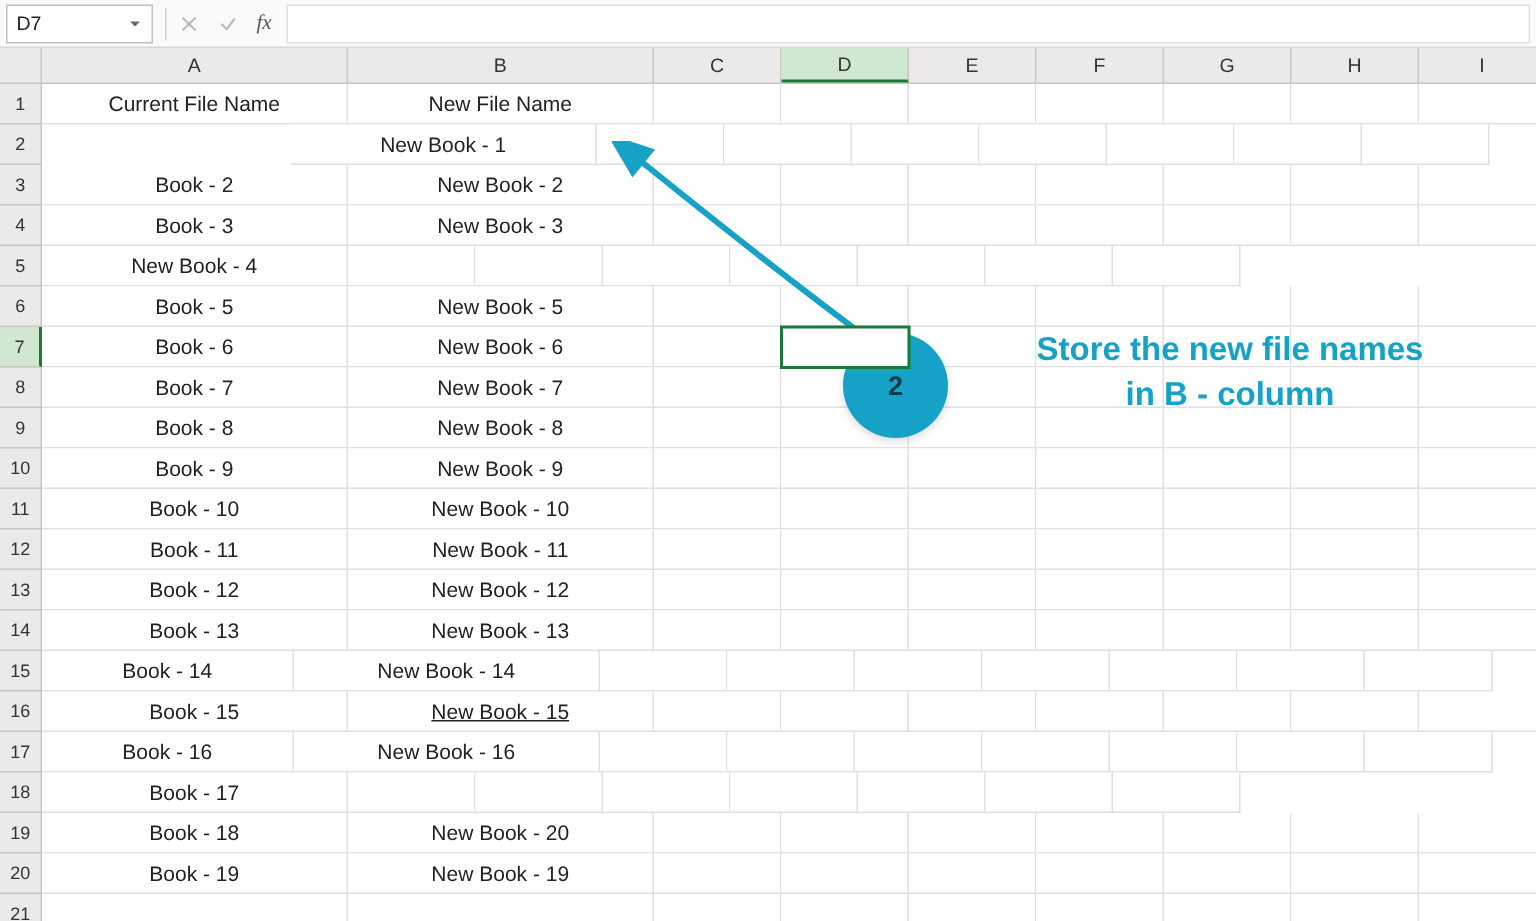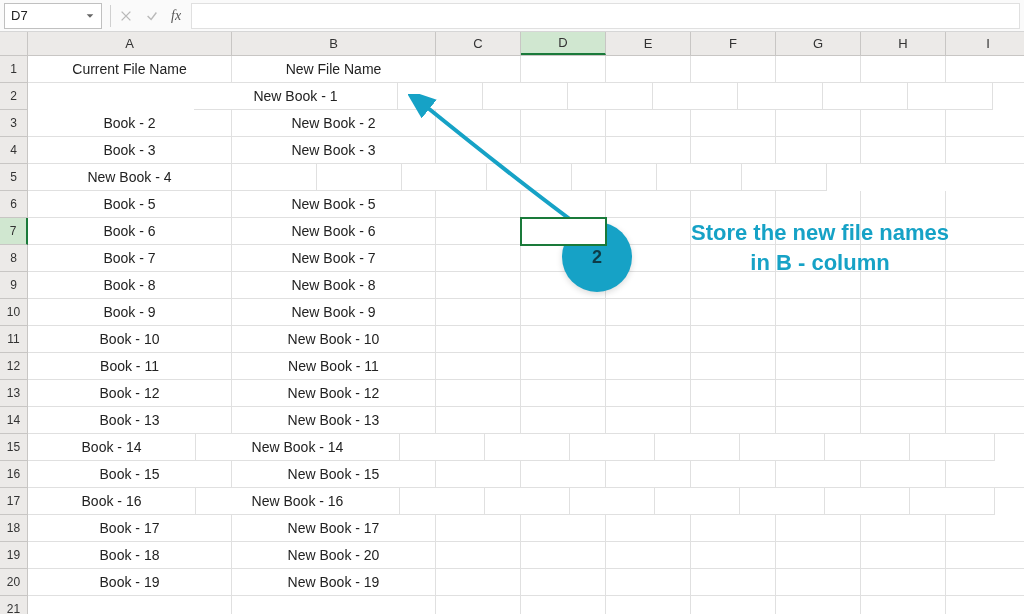--- a/index.html
+++ b/index.html
@@ -373,21 +373,21 @@
         <div class="cell cC" style="width: 85px;"></div>
         <div class="cell cD" style="width: 85px;"></div>
         <div class="cell cE" style="width: 85px;"></div>
         <div class="cell cF" style="width: 85px;"></div>
         <div class="cell cG" style="width: 85px;"></div>
         <div class="cell cH" style="width: 85px;"></div>
         <div class="cell cI" style="width: 85px;"></div>
       </div>
       <div class="row">
         <div class="cell cA" style="width: 204px;">Book - 15</div>
-        <div class="cell cB" style="width: 204px;">New Book - 15</div>
+        <div class="cell cB" style="width: 204px; text-decoration: underline;">New Book - 15</div>
         <div class="cell cC" style="width: 85px;"></div>
         <div class="cell cD" style="width: 85px;"></div>
         <div class="cell cE" style="width: 85px;"></div>
         <div class="cell cF" style="width: 85px;"></div>
         <div class="cell cG" style="width: 85px;"></div>
         <div class="cell cH" style="width: 85px;"></div>
         <div class="cell cI" style="width: 85px;"></div>
       </div>
       <div class="row">
         <div class="cell cA" style="width: 168px;">Book - 16</div>
@@ -395,21 +395,20 @@
         <div class="cell cC" style="width: 85px;"></div>
         <div class="cell cD" style="width: 85px;"></div>
         <div class="cell cE" style="width: 85px;"></div>
         <div class="cell cF" style="width: 85px;"></div>
         <div class="cell cG" style="width: 85px;"></div>
         <div class="cell cH" style="width: 85px;"></div>
         <div class="cell cI" style="width: 85px;"></div>
       </div>
       <div class="row">
         <div class="cell cA" style="width: 204px;">Book - 17</div>
-        <div class="cell cB" style="width: 204px;">New Book - 17</div>
         <div class="cell cC" style="width: 85px;"></div>
         <div class="cell cD" style="width: 85px;"></div>
         <div class="cell cE" style="width: 85px;"></div>
         <div class="cell cF" style="width: 85px;"></div>
         <div class="cell cG" style="width: 85px;"></div>
         <div class="cell cH" style="width: 85px;"></div>
         <div class="cell cI" style="width: 85px;"></div>
       </div>
       <div class="row">
         <div class="cell cA" style="width: 204px;">Book - 18</div>

